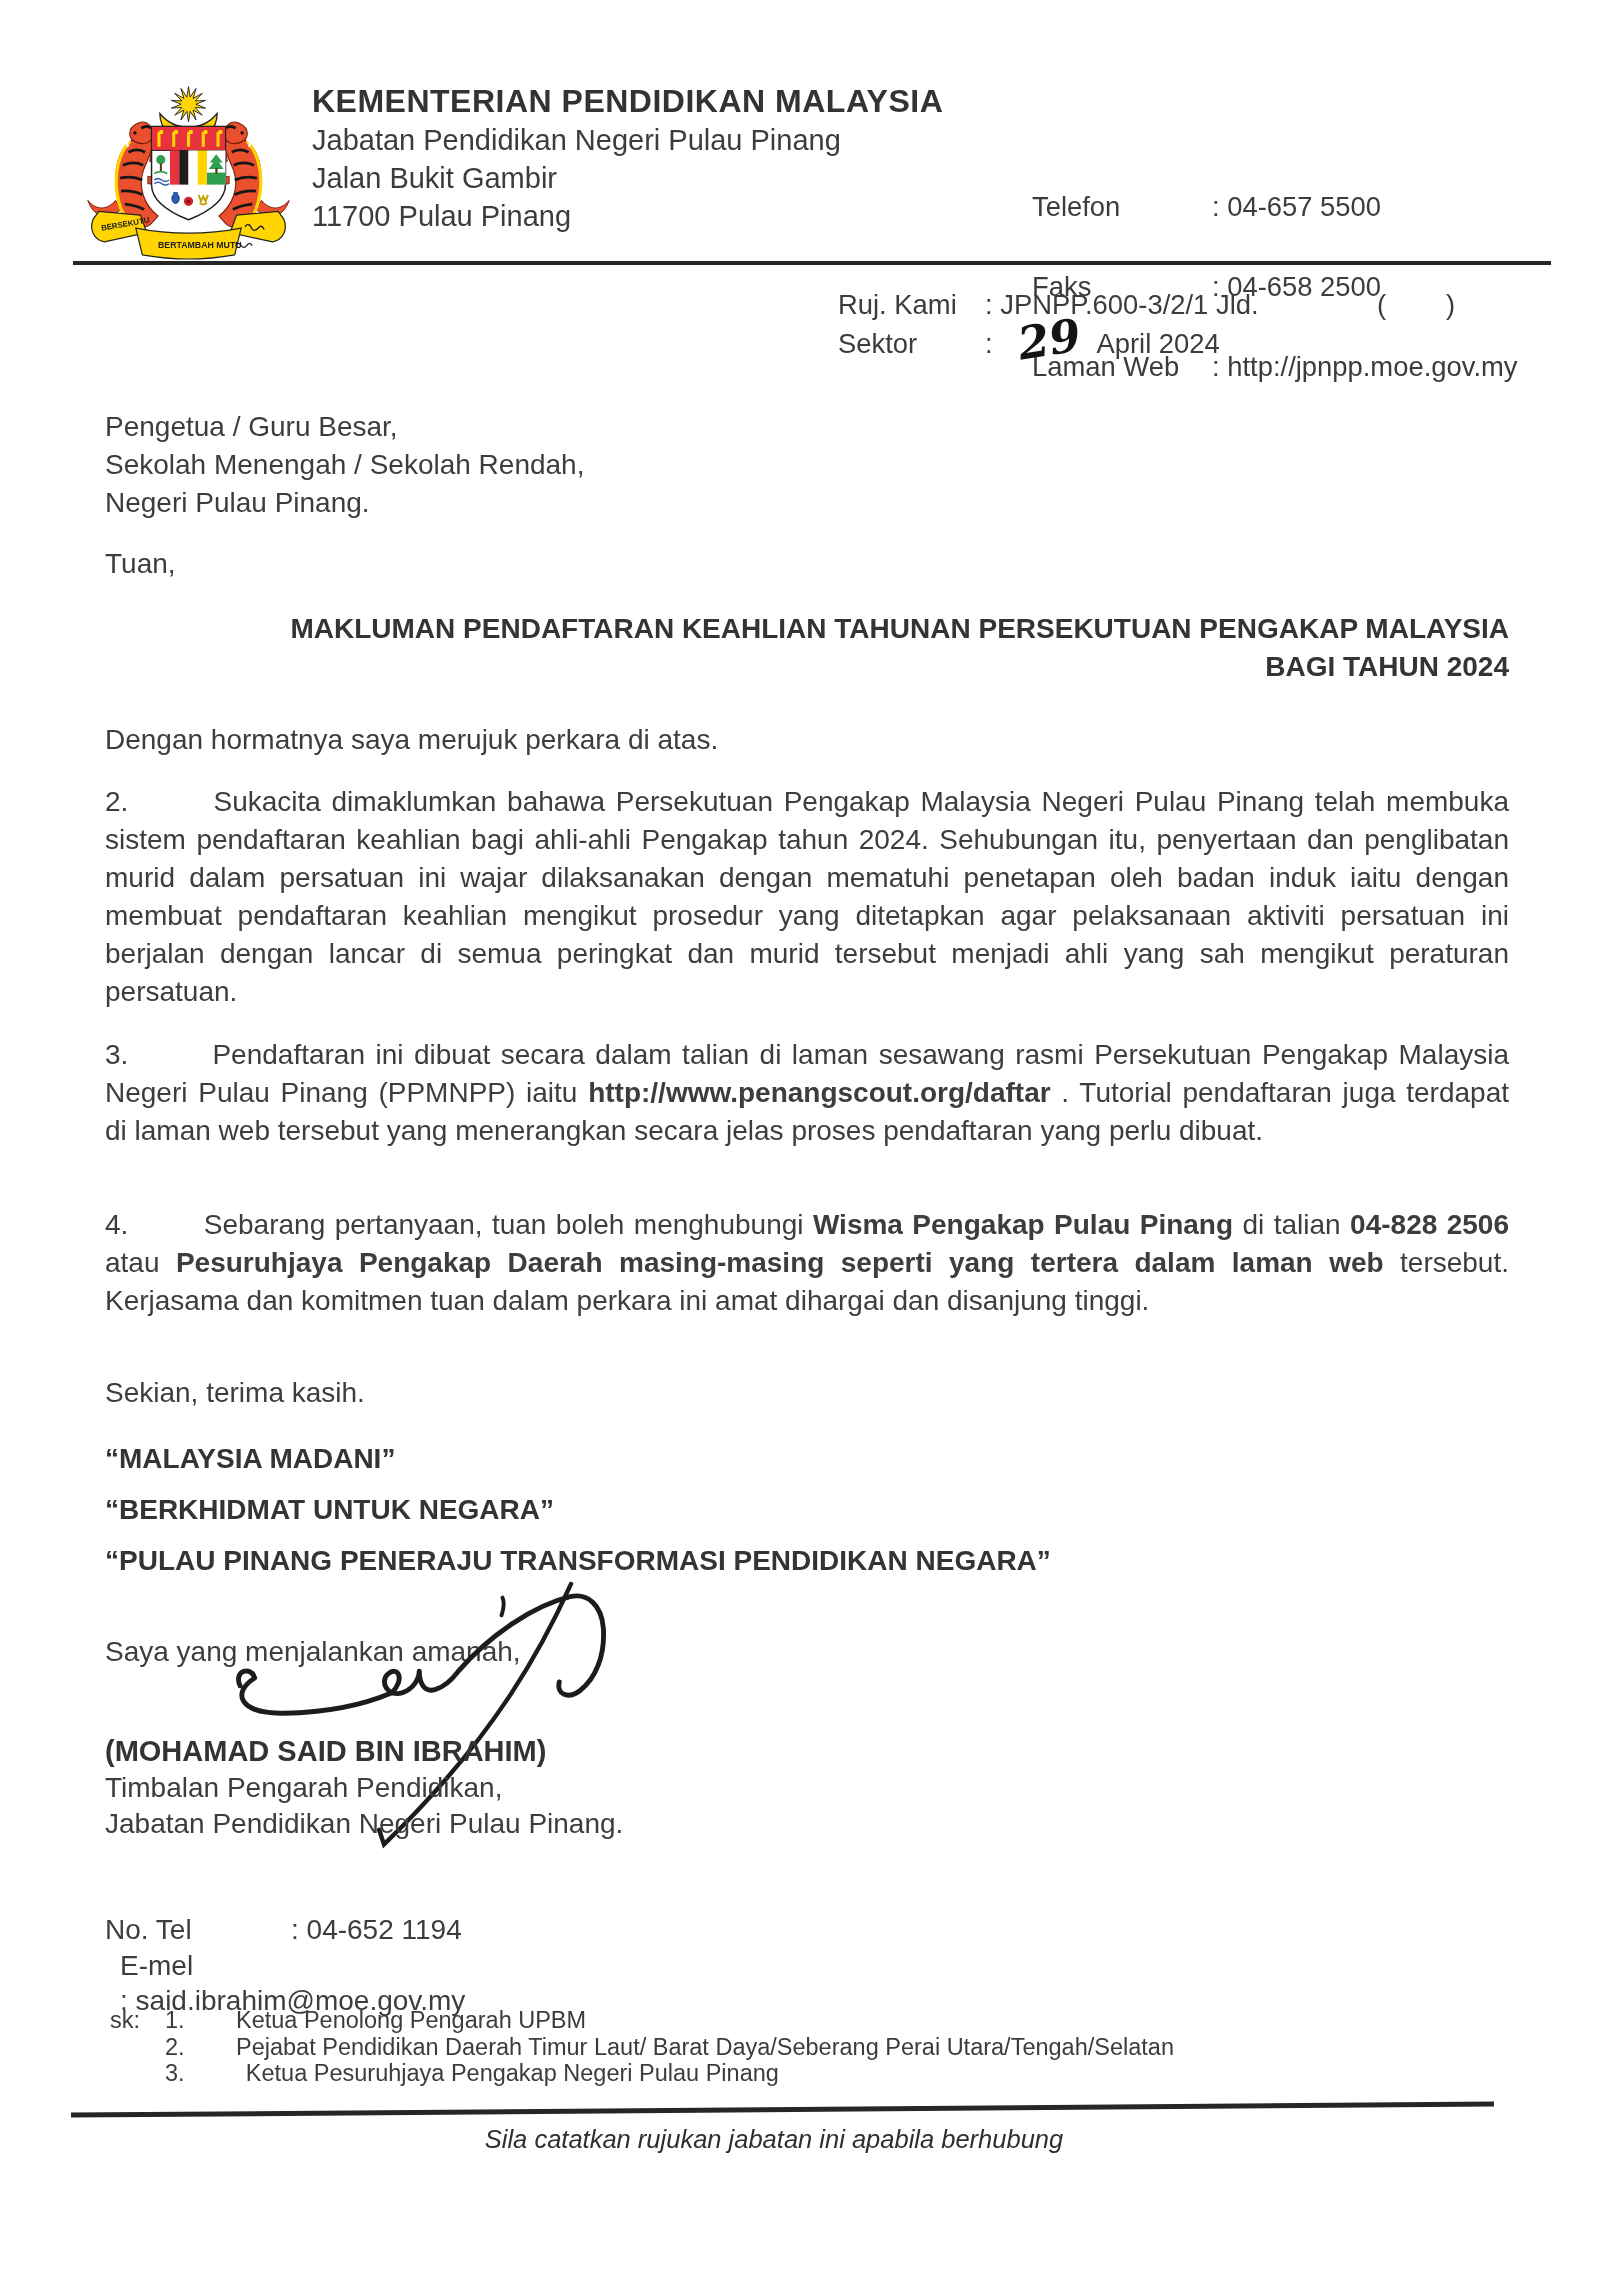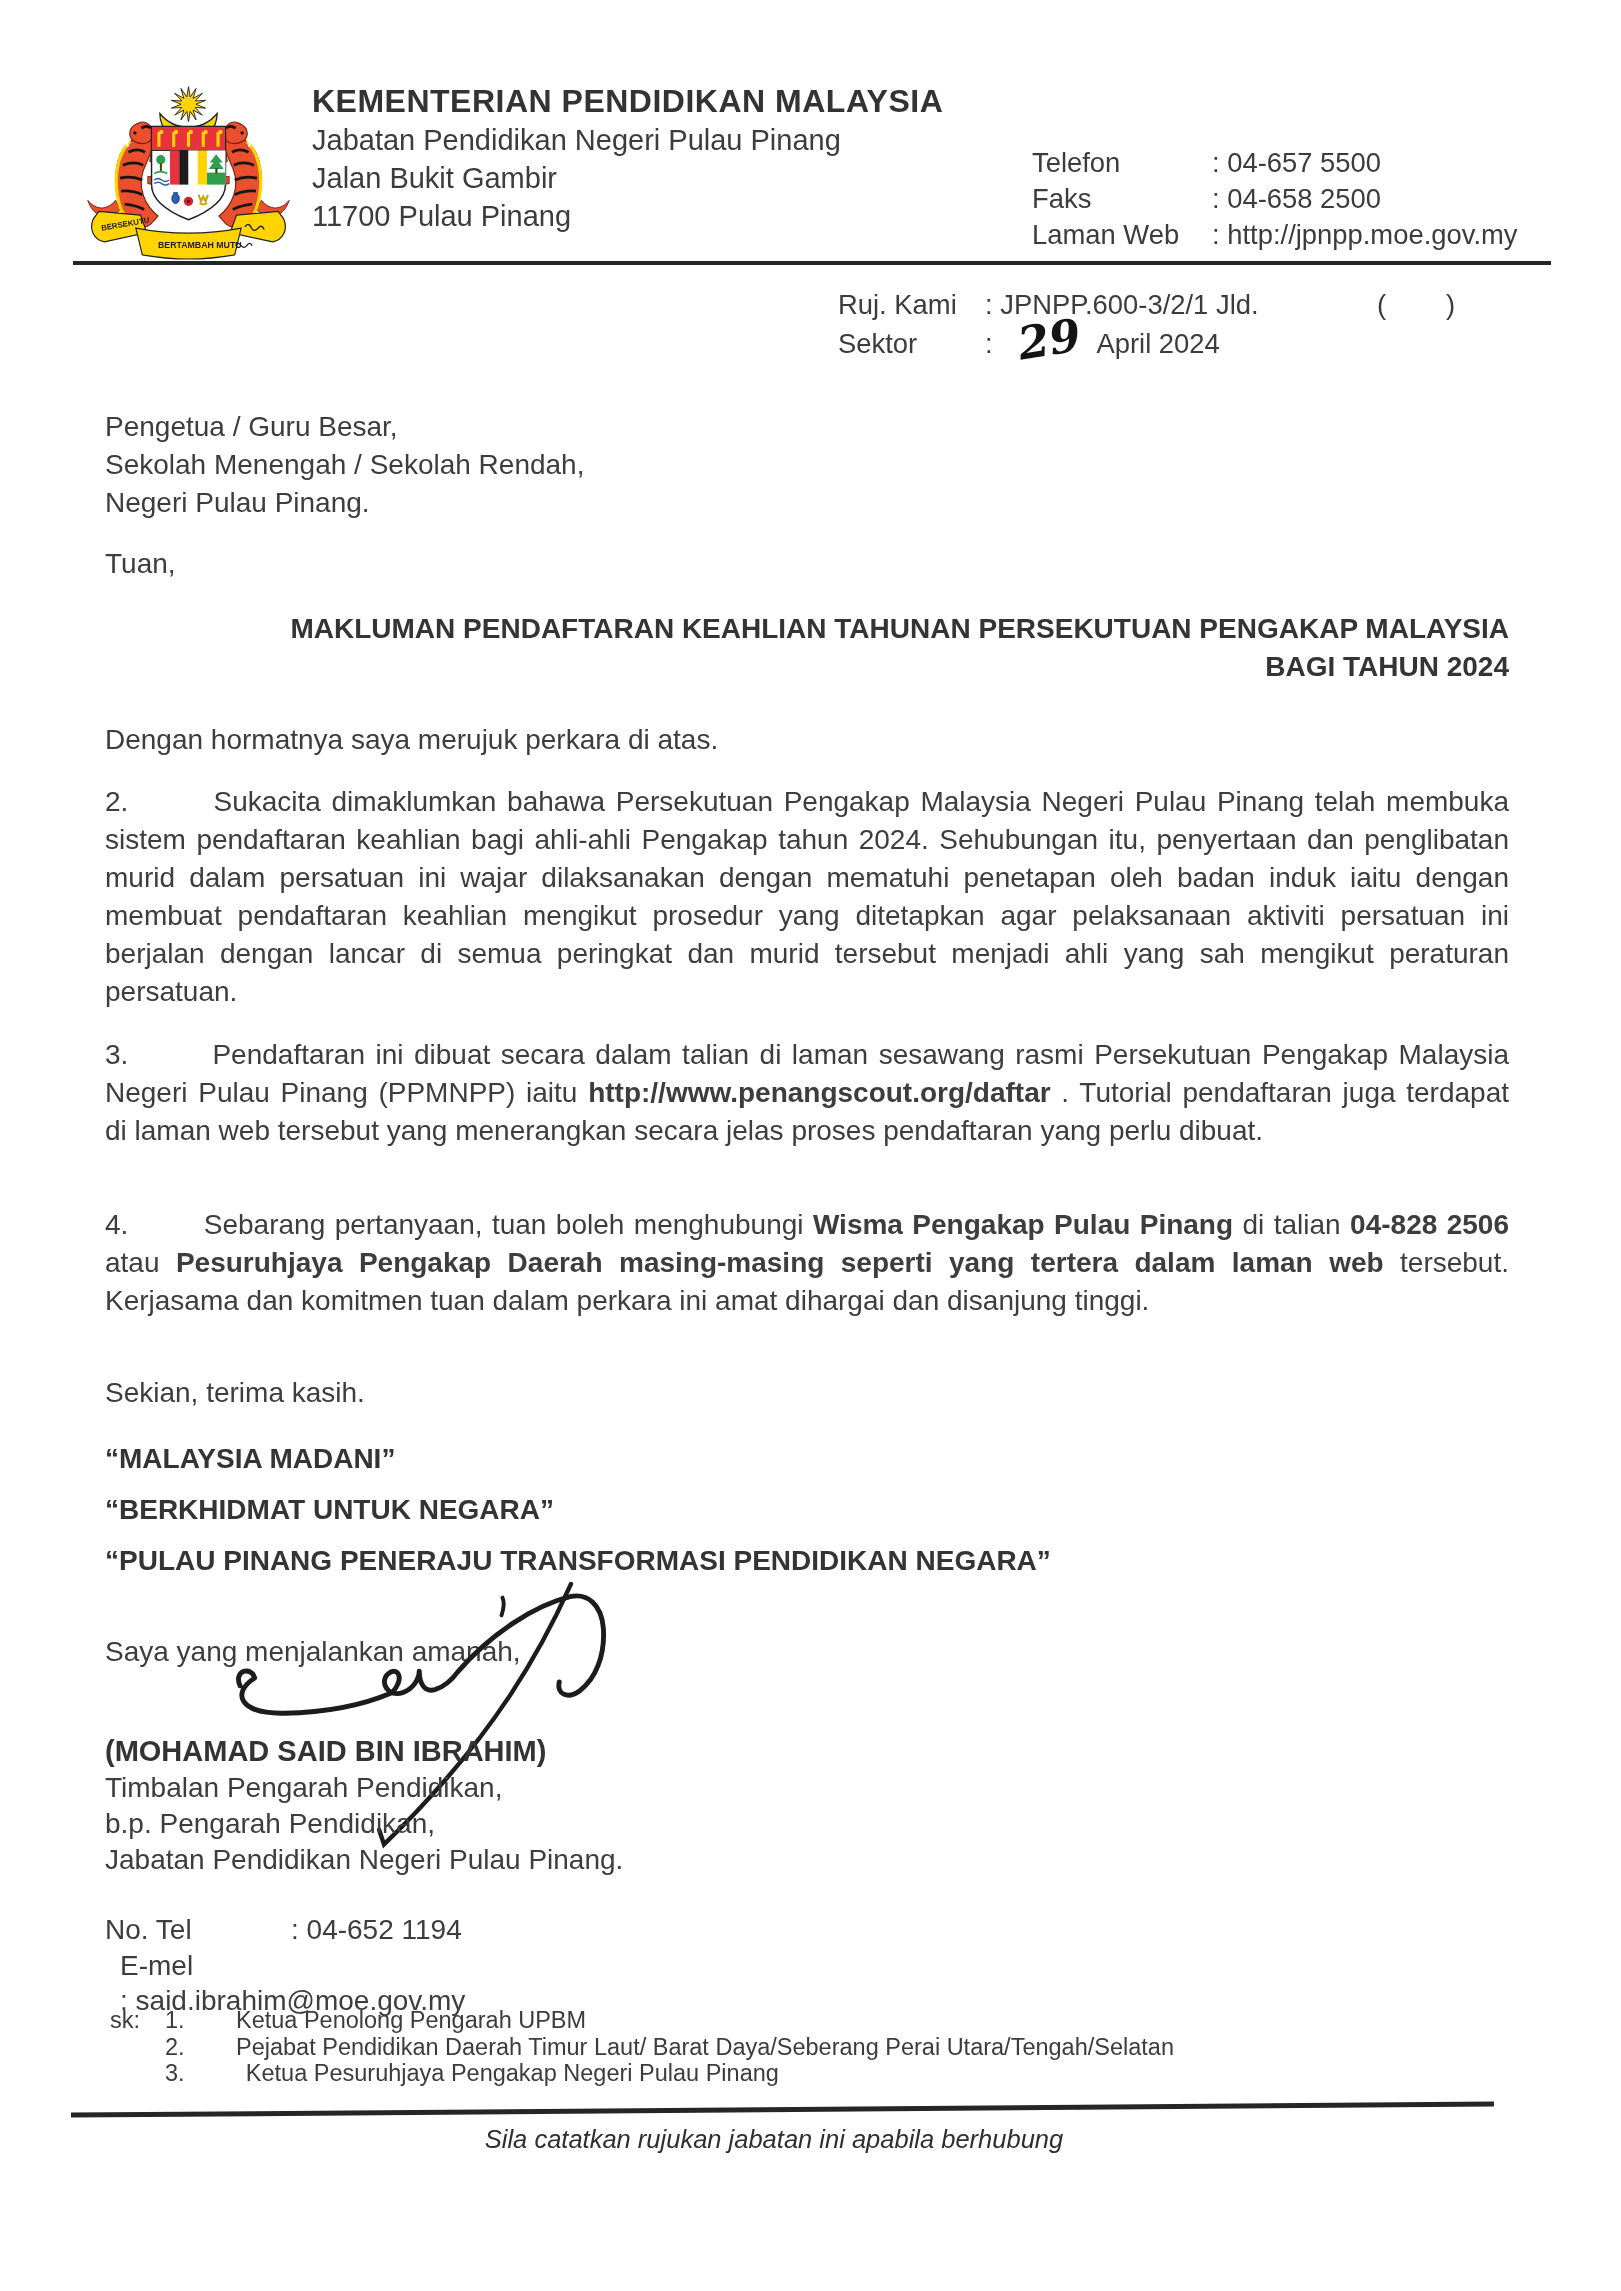--- a/index.html
+++ b/index.html
@@ -7,21 +7,21 @@
     position:relative;width:1621px;height:2292px;background:#ffffff;
     font-family:"Liberation Sans",sans-serif;color:#3d3d3d;overflow:hidden;
     margin:0 auto;
   }
   .abs{position:absolute;}
   .b{font-weight:bold;}
   
   .ministry{font-size:32px;font-weight:bold;color:#333;letter-spacing:0.5px;line-height:39px;}
   .hline{font-size:29px;color:#3c3c3c;line-height:38px;}
   .contact{font-size:27.4px;color:#3c3c3c;}
-  .contact .row{display:flex;line-height:36px;}
+  .contact .row{display:flex;line-height:36px;margin-top:44px;}
   .contact .lab{width:180px;}
   .rule{background:#262626;}
   
   .ref{font-size:27.4px;color:#3c3c3c;}
   .ref .row{display:flex;line-height:37px;align-items:flex-start;}
   .ref .lab{width:147px;}
   .hand{
     font-family:"DejaVu Serif",serif;font-style:italic;font-weight:bold;
     font-size:45px;color:#141414;display:inline-block;transform:rotate(-9deg);
     line-height:33px;
@@ -198,21 +198,20 @@
   <svg class="abs sig" style="left:196px;top:1576px;" width="470" height="294" viewBox="0 0 480 300">
     <path d="M45,112 C38,97 56,91 60,104 C36,119 44,141 90,140 C138,139 172,131 200,119 C214,105 206,91 196,100 C187,108 196,124 211,119 C222,115 228,105 228,97 C228,109 233,119 244,116 C254,113 262,105 268,97 C300,60 345,30 382,21 C400,17 414,29 416,53 C418,81 408,105 392,117 C380,126 368,121 371,108" fill="none" stroke="#1c1c1c" stroke-width="5" stroke-linecap="round" stroke-linejoin="round"></path>
     <path d="M383,8 C356,68 308,162 192,274 L187,259" fill="none" stroke="#1c1c1c" stroke-width="4.5" stroke-linecap="round"></path>
     <path d="M312,40 q4,-12 1,-18" fill="none" stroke="#1c1c1c" stroke-width="4" stroke-linecap="round"></path>
   </svg>
 
   <div class="abs name" style="left:105px;top:1735px;">(MOHAMAD SAID BIN IBRAHIM)</div>
 
   <div class="abs titles" style="left:105px;top:1770px;">
     <div>Timbalan Pengarah Pendidikan,</div>
-    <div>b.p. Pengarah Pendidikan,</div>
     <div>Jabatan Pendidikan Negeri Pulau Pinang.</div>
   </div>
 
   <div class="abs krow" style="left:105px;top:1912px;">
     <span class="lab">No. Tel</span>
     <span>: 04-652 1194</span>
   </div>
   <div class="abs krow" style="left:120px;top:1948px;flex-direction:column;">
     <span class="lab">E-mel</span>
     <span>: said.ibrahim@moe.gov.my</span>

